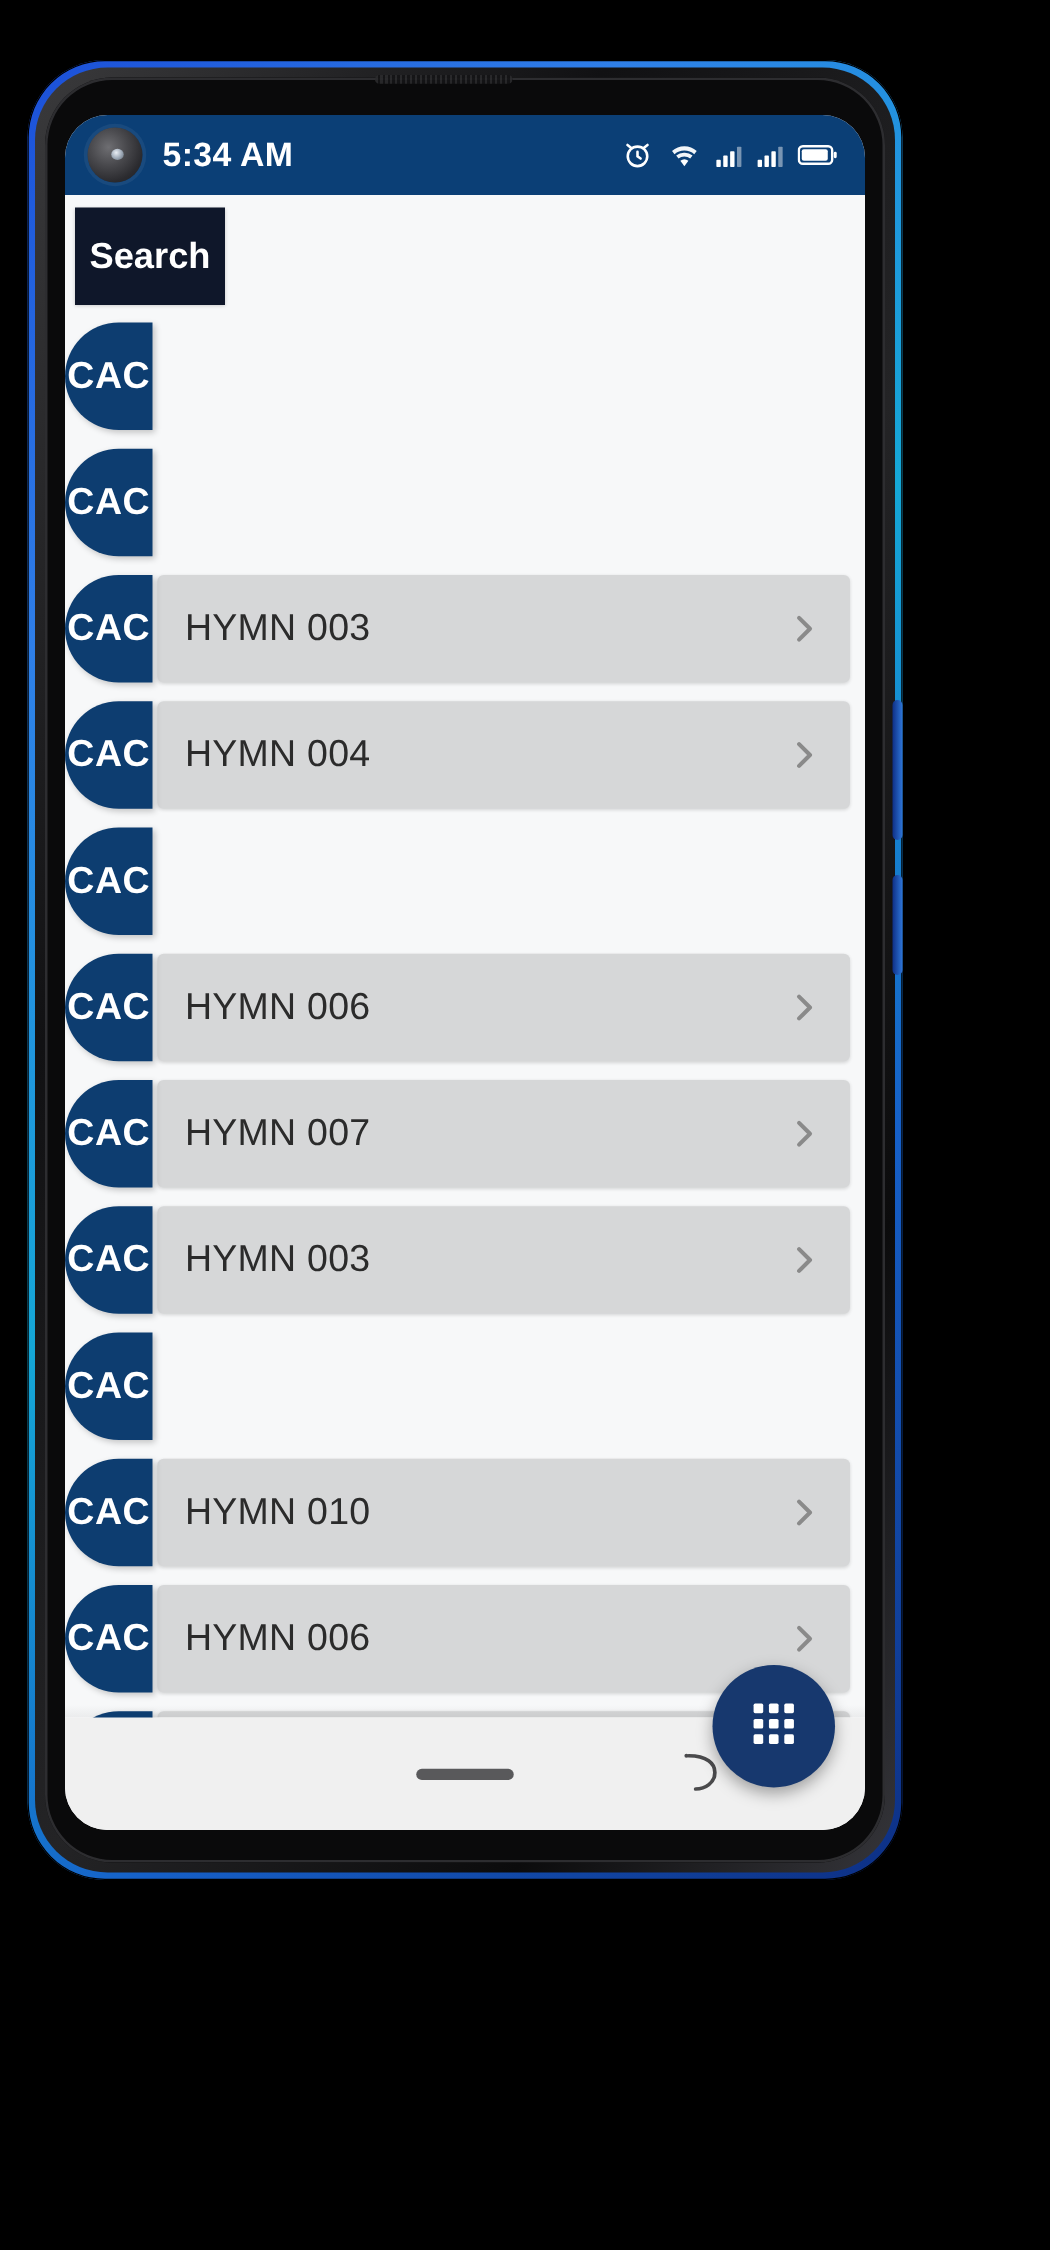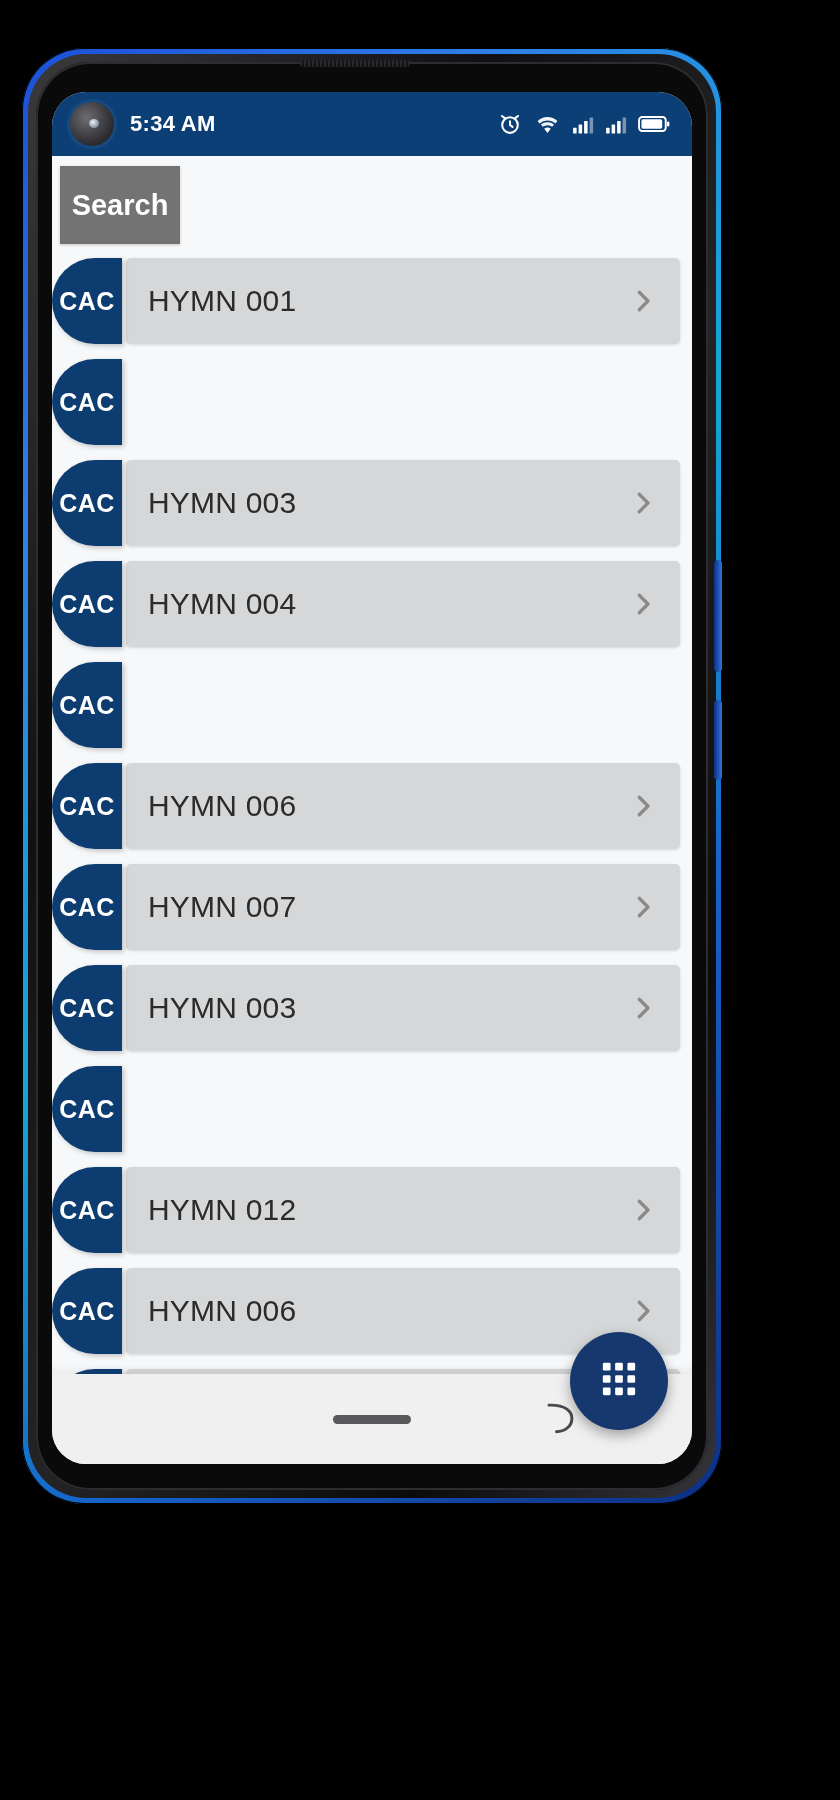--- a/index.html
+++ b/index.html
@@ -79,21 +79,21 @@
     background: radial-gradient(circle at 38% 36%, #6e6e72 0%, #48484c 38%, #2b2b2f 70%, #1d1d21 100%);
     box-shadow: 0 0 0 3px rgba(255,255,255,.06);
     flex:0 0 auto; position:relative;
   }
   .punch-hole::after{
     content:""; position:absolute; left:19px; top:17px;
     width:10px; height:9px; border-radius:50%;
     background: radial-gradient(circle at 40% 35%, #e9eef5 0%, #9aa6b4 55%, #5d666f 100%);
   }
   .clock {
-    color:#ffffff; font-size:22px; font-weight:700;
+    color:#ffffff; font-size:27px; font-weight:700;
     margin-left:16px; letter-spacing:.3px;
   }
   .status-icons {
     margin-left:auto; display:flex; align-items:center; gap:11px;
   }
   .status-icons svg { display:block; }
 
   
   .search-row {
     display:flex; align-items:stretch;
@@ -104,21 +104,21 @@
     flex:1 1 auto; height:78px;
     background:#ffffff; border:none; outline:none;
     font-family:"Liberation Sans", sans-serif;
     font-size:31px; color:#3d3d3d;
     padding:0 20px;
     box-shadow: 0 1px 3px rgba(0,0,0,.18);
   }
   .search-input::placeholder { color:#a7a7a7; }
   .search-btn {
     flex:0 0 auto; width:120px; height:78px;
-    background:#737373; color:#fff; border:none;
+    background:#0f172a; color:#fff; border:none;
     font-family:"Liberation Sans", sans-serif;
     font-size:29px; font-weight:700; cursor:pointer;
     box-shadow: 0 1px 3px rgba(0,0,0,.2);
   }
 
   
   .list {
     position:relative;
     height: calc(1372px - 64px - 96px - 90px);
     overflow:hidden;
@@ -129,21 +129,21 @@
     display:flex; align-items:center;
     height:86px; margin-bottom:15px;
     cursor:pointer;
   }
   .badge {
     flex:0 0 auto; width:70px; height:86px;
     background:#0d3d70;
     border-top-left-radius:44px;
     border-bottom-left-radius:44px;
     display:flex; align-items:center; justify-content:center;
-    color:#ffffff; font-size:25px; font-weight:700;
+    color:#ffffff; font-size:30px; font-weight:700;
     letter-spacing:.4px;
     box-shadow: 2px 2px 5px rgba(0,0,0,.22);
     position:relative; z-index:2;
   }
   .pill {
     flex:1 1 auto; height:86px; margin-left:4px; margin-right:12px;
     background:#d6d7d8;
     border-radius:5px;
     display:flex; align-items:center;
     padding:0 22px;
@@ -247,28 +247,20 @@
       </div>
     </div>
 
     <div class="search-row">
       <button class="search-btn">Search</button>
     </div>
 
     <div class="list" id="hymn-list">
       <div class="row">
           <div class="badge">CAC</div>
-          <div class="pill">
-            <span class="pill-label">HYMN 001</span>
-            <span class="chev">
-              <svg width="30" height="30" viewBox="0 0 24 24" fill="none" stroke="currentColor" stroke-width="2.6" stroke-linecap="round" stroke-linejoin="round">
-                <polyline points="9 5 16 12 9 19"></polyline>
-              </svg>
-            </span>
-          </div>
         </div>
         <div class="row">
           <div class="badge">CAC</div>
         </div>
         <div class="row">
           <div class="badge">CAC</div>
           <div class="pill">
             <span class="pill-label">HYMN 003</span>
             <span class="chev">
               <svg width="30" height="30" viewBox="0 0 24 24" fill="none" stroke="currentColor" stroke-width="2.6" stroke-linecap="round" stroke-linejoin="round">
@@ -323,21 +315,21 @@
               </svg>
             </span>
           </div>
         </div>
         <div class="row">
           <div class="badge">CAC</div>
         </div>
         <div class="row">
           <div class="badge">CAC</div>
           <div class="pill">
-            <span class="pill-label">HYMN 012</span>
+            <span class="pill-label">HYMN 010</span>
             <span class="chev">
               <svg width="30" height="30" viewBox="0 0 24 24" fill="none" stroke="currentColor" stroke-width="2.6" stroke-linecap="round" stroke-linejoin="round">
                 <polyline points="9 5 16 12 9 19"></polyline>
               </svg>
             </span>
           </div>
         </div>
         <div class="row">
           <div class="badge">CAC</div>
           <div class="pill">

